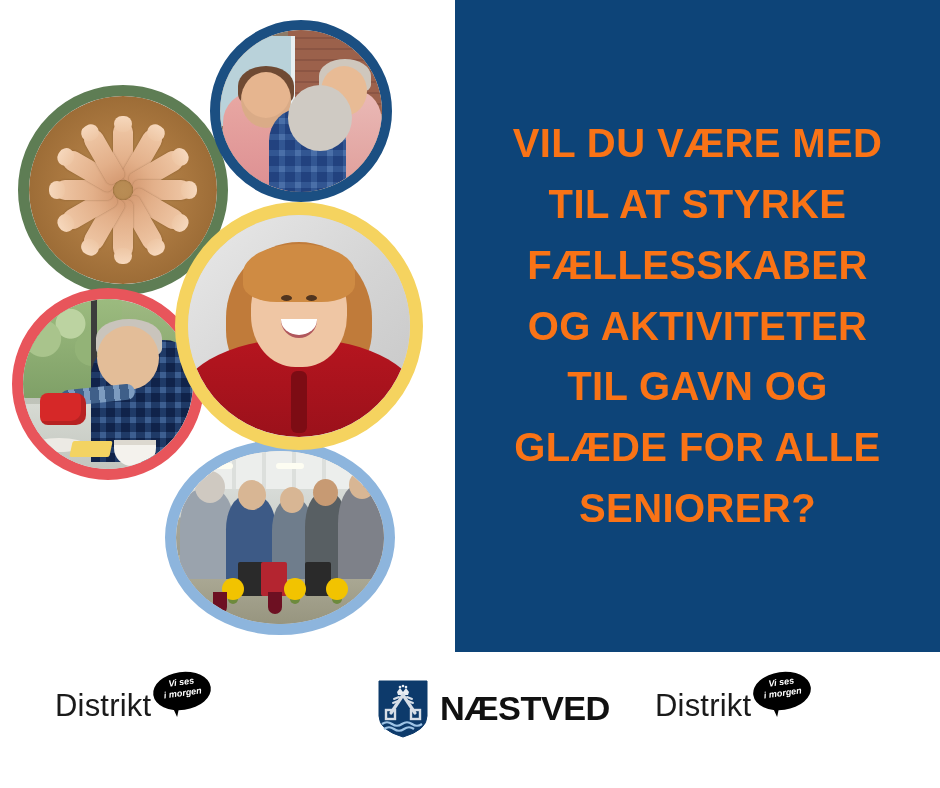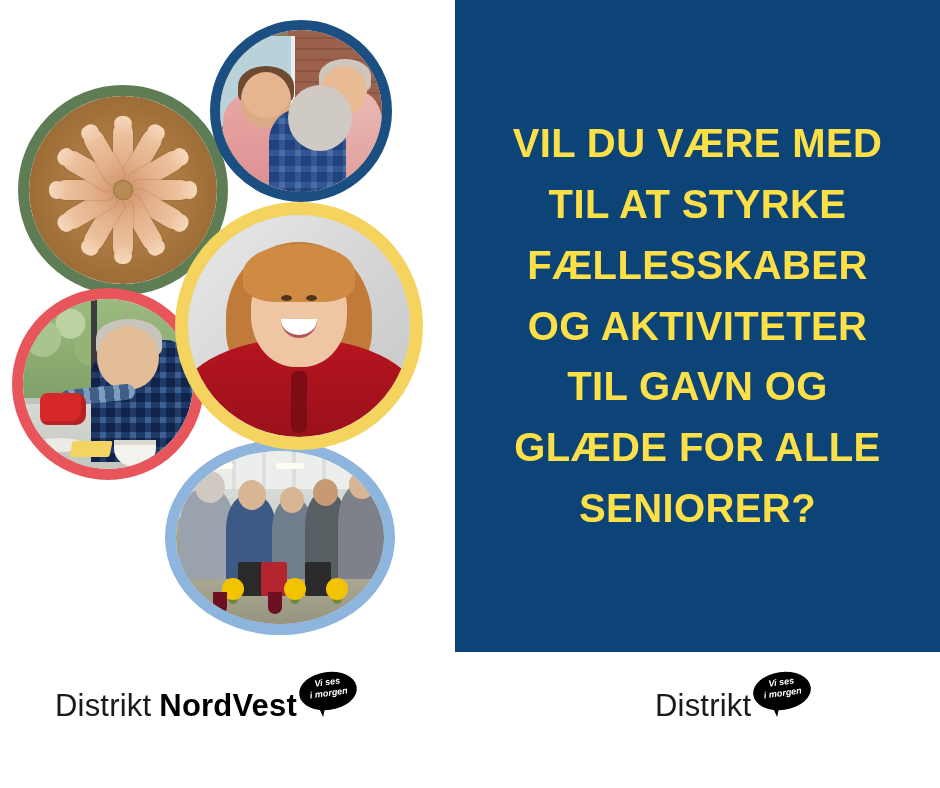--- a/index.html
+++ b/index.html
@@ -31,21 +31,21 @@
     height: 652px;
     background: #0d4478;
     display: flex;
     flex-direction: column;
     align-items: center;
     justify-content: center;
     box-sizing: border-box;
     padding: 0 14px;
   }
   #headline-text {
-    color: #fde047;
+    color: #f97316;
     font-family: "Liberation Sans", sans-serif;
     font-weight: bold;
     font-size: 40px;
     line-height: 1.52;
     text-align: center;
     letter-spacing: 0.4px;
     margin: 0;
     white-space: pre-line;
   }
 
@@ -564,29 +564,51 @@
 OG AKTIVITETER
 TIL GAVN OG
 GLÆDE FOR ALLE
 SENIORER?</h1>
   </div>
 
   <div id="footer">
 
     <div class="district-logo" id="logo-nordvest">
       <span class="district-word-light">Distrikt</span>
-      <span class="district-word-bold">NordVest</span>
       <span class="speech-bubble">
         <span class="bubble-tail"></span>
         <span class="bubble-body"></span>
         <span class="bubble-text">Vi ses
 i morgen</span>
       </span>
     </div>
 
+    <div id="logo-naestved">
+      <svg id="naestved-shield" viewBox="0 0 50 58">
+        <path d="M1 1 H49 V36 Q49 50 25 57 Q1 50 1 36 Z" fill="#0d3a6b" stroke="#0d3a6b" stroke-width="1"></path>
+
+        <path d="M19 12 L22 8 L25 12 L28 8 L31 12 L30 15 H20 Z" fill="#e9eef4"></path>
+        <circle cx="22" cy="7" r="1.3" fill="#e9eef4"></circle>
+        <circle cx="25" cy="6" r="1.3" fill="#e9eef4"></circle>
+        <circle cx="28" cy="7" r="1.3" fill="#e9eef4"></circle>
+
+        <path d="M25 15 L13 33" stroke="#d7dee7" stroke-width="3.2" stroke-linecap="round" fill="none"></path>
+        <path d="M25 15 L37 33" stroke="#d7dee7" stroke-width="3.2" stroke-linecap="round" fill="none"></path>
+
+        <rect x="8" y="30" width="9" height="9" fill="none" stroke="#d7dee7" stroke-width="2.4"></rect>
+        <rect x="33" y="30" width="9" height="9" fill="none" stroke="#d7dee7" stroke-width="2.4"></rect>
+
+        <path d="M16 19 L21 17 M15 23 L20 21" stroke="#d7dee7" stroke-width="2" stroke-linecap="round"></path>
+        <path d="M34 19 L29 17 M35 23 L30 21" stroke="#d7dee7" stroke-width="2" stroke-linecap="round"></path>
+
+        <path d="M4 44 q5 -3.5 10 0 q5 3.5 10 0 q5 -3.5 10 0 q5 3.5 10 0" stroke="#9fc4e6" stroke-width="2.2" fill="none"></path>
+        <path d="M6 49 q5 -3.5 10 0 q5 3.5 10 0 q5 -3.5 10 0" stroke="#9fc4e6" stroke-width="2.2" fill="none"></path>
+      </svg>
+      <span id="naestved-wordmark">NÆSTVED</span>
+    </div>
 
     <div class="district-logo" id="logo-sydost">
       <span class="district-word-light">Distrikt</span>
       <span class="speech-bubble">
         <span class="bubble-tail"></span>
         <span class="bubble-body"></span>
         <span class="bubble-text">Vi ses
 i morgen</span>
       </span>
     </div>

